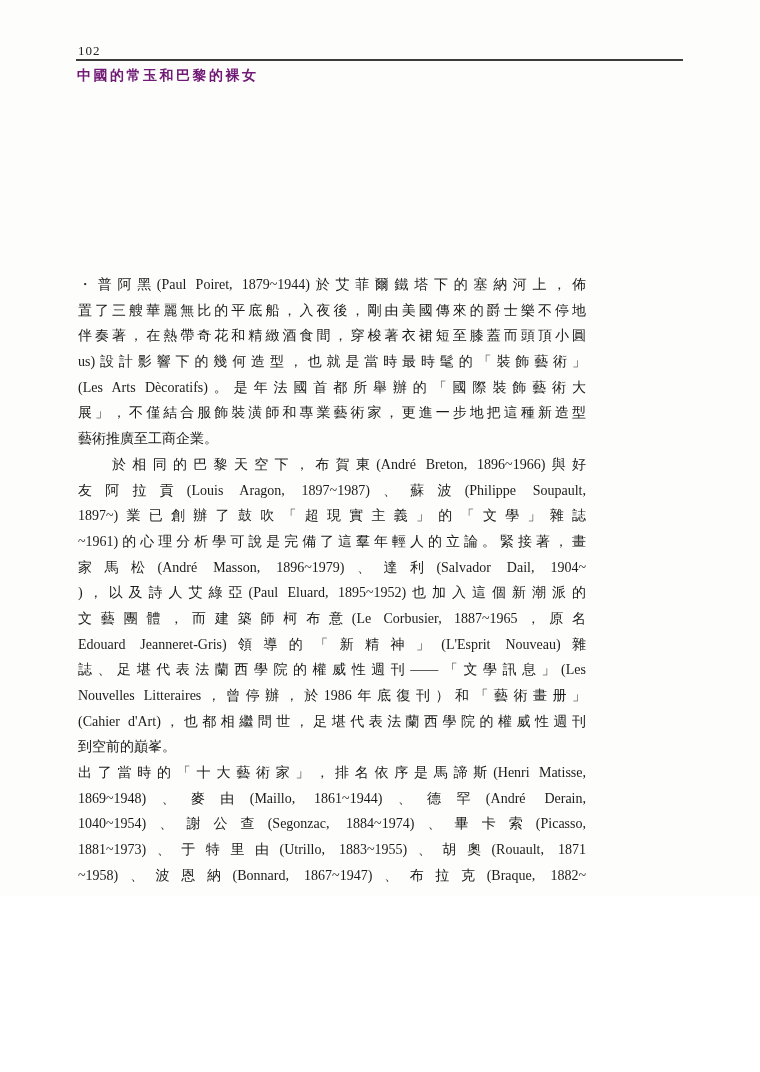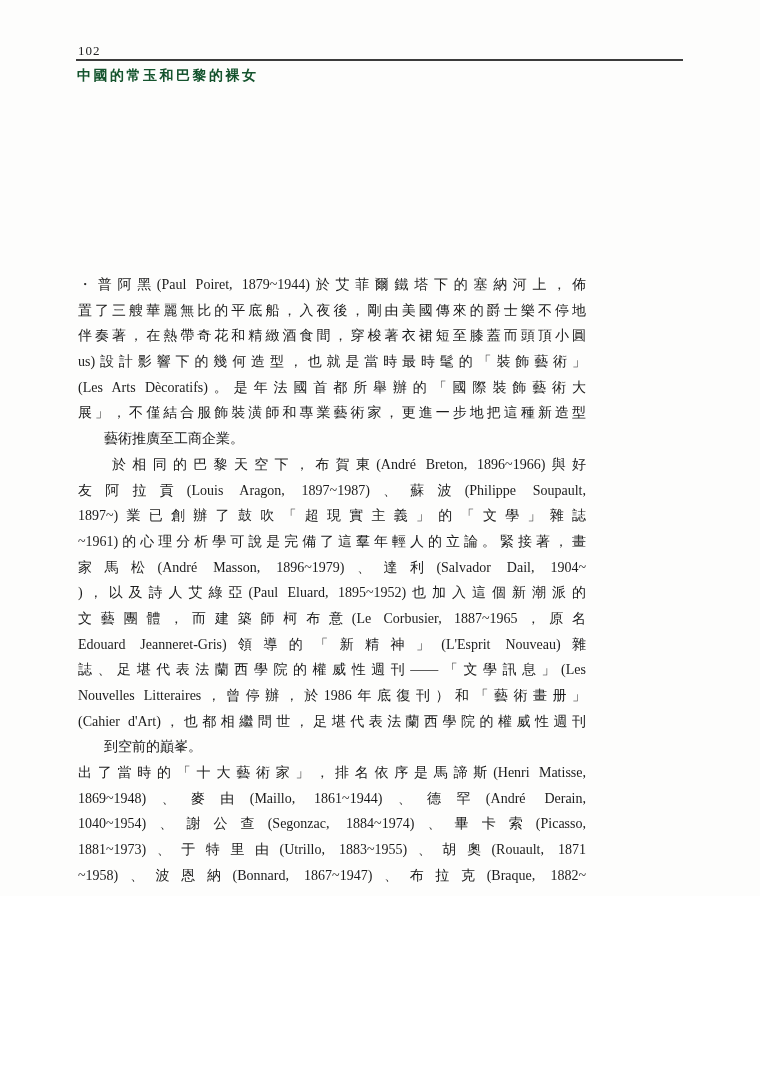--- a/index.html
+++ b/index.html
@@ -33,21 +33,21 @@
     background: #3c3c3c;
   }
   .running-header {
     position: absolute;
     left: 77px;
     top: 67px;
     font-size: 14px;
     font-weight: bold;
     font-family: Liberation Serif, serif;
     letter-spacing: 2.5px;
-    color: #14532d;
+    color: #701a75;
   }
   .body-text {
     position: absolute;
     left: 78px;
     top: 272px;
     width: 508px;
     font-size: 14px;
     line-height: 25.7px;
     color: #1b1b1b;
   }
@@ -55,21 +55,20 @@
     text-align: justify;
     text-align-last: justify;
     -moz-text-align-last: justify;
     white-space: normal;
     height: 25.7px;
     overflow: visible;
   }
   .line.left {
     text-align: left;
     text-align-last: left;
-    margin-left: 26px;
     -moz-text-align-last: left;
   }
   .line.indent {
     padding-left: 34px;
     box-sizing: border-box;
   }
 </style>
 </head>
 <body>
 

